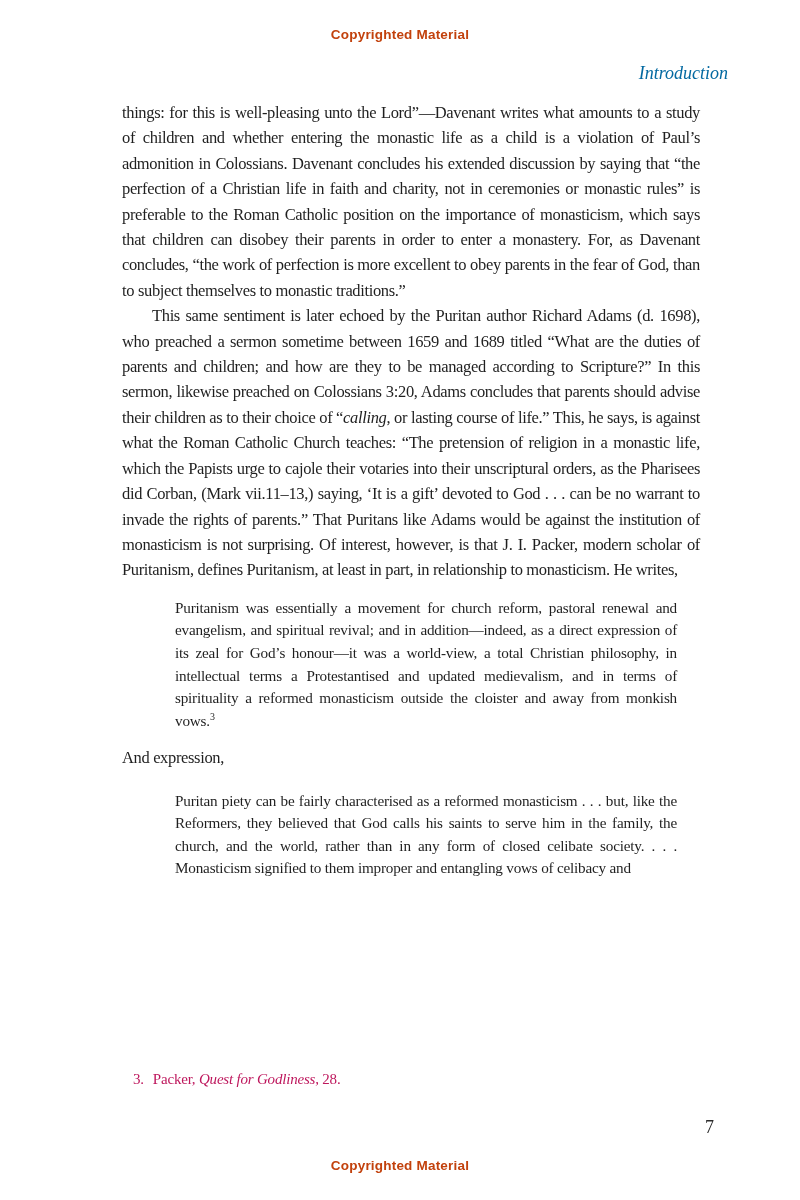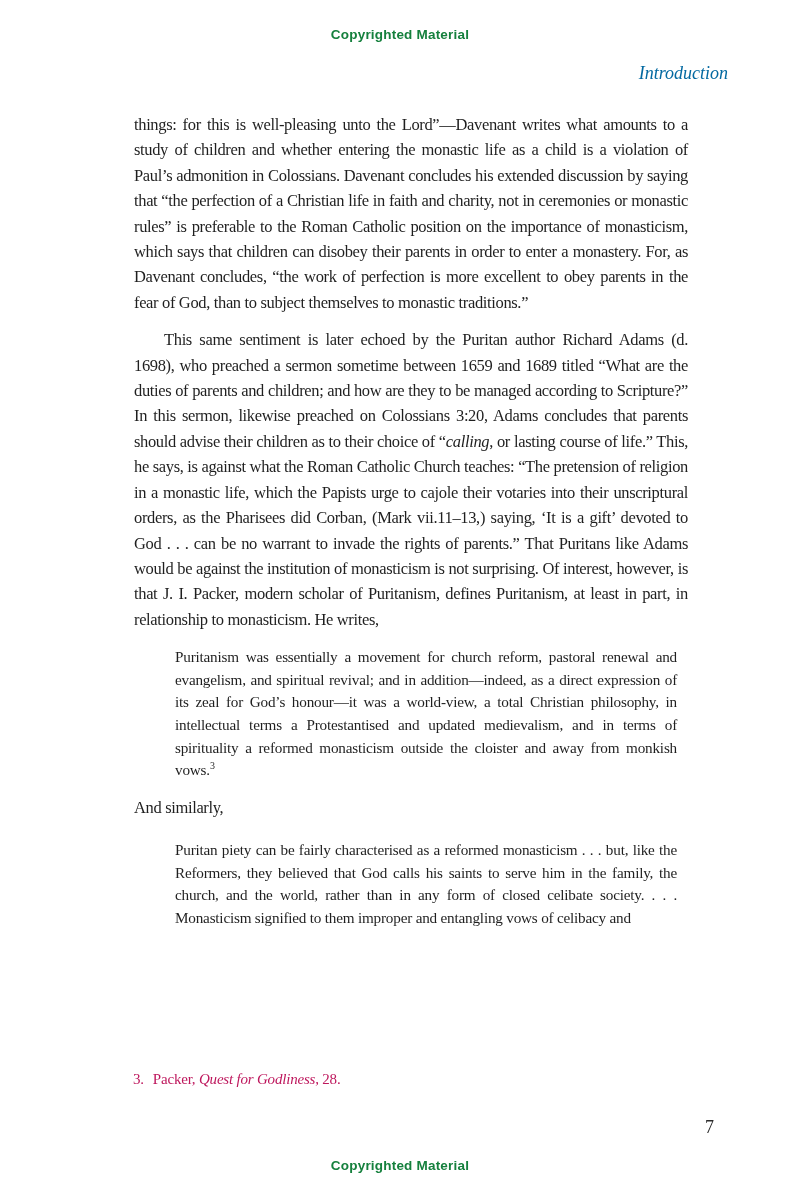--- a/index.html
+++ b/index.html
@@ -13,21 +13,21 @@
     overflow: hidden;
   }
   .copyright {
     position: absolute;
     left: 0;
     width: 100%;
     text-align: center;
     font-family: "Liberation Sans", sans-serif;
     font-weight: bold;
     font-size: 13.5px;
-    color: #15803d;
+    color: #c2410c;
     letter-spacing: 0.2px;
   }
   .copyright.top { top: 27px; }
   .copyright.bottom { top: 1158px; }
   .running-head {
     position: absolute;
     top: 63px;
     right: 72px;
     font-style: italic;
     font-size: 18px;
@@ -36,21 +36,21 @@
   .text-block {
     position: absolute;
     left: 122px;
     top: 100px;
     width: 578px;
     font-size: 16.5px;
     line-height: 25.4px;
     letter-spacing: -0.35px;
     text-align: justify;
   }
-  .text-block p { margin: 12px; }
+  .text-block p { margin: 0; }
   .text-block p.indent { text-indent: 30px; }
   .text-block p.interlude { margin-top: 13px; }
   blockquote.quote {
     margin: 14px 23px 0 53px;
     font-size: 15.2px;
     line-height: 22.6px;
     letter-spacing: -0.2px;
     text-align: justify;
   }
   blockquote.quote.second { margin-top: 19px; }
@@ -87,21 +87,21 @@
   <div class="running-head">Introduction</div>
 
   <div class="text-block">
 
     <p class="para"><span>things: for this is well-pleasing unto the Lord”—Davenant writes what amounts to a study of children and whether entering the monastic life as a child is a violation of Paul’s admonition in Colossians. Davenant concludes his extended discussion by saying that “the perfection of a Christian life in faith and charity, not in ceremonies or monastic rules” is preferable to the Roman Catholic position on the importance of monasticism, which says that children can disobey their parents in order to enter a monastery. For, as Davenant concludes, “the work of perfection is more excellent to obey parents in the fear of God, than to subject themselves to monastic traditions.”</span></p>
 
     <p class="indent"><span>This same sentiment is later echoed by the Puritan author Richard Adams (d. 1698), who preached a sermon sometime between 1659 and 1689 titled “What are the duties of parents and children; and how are they to be managed according to Scripture?” In this sermon, likewise preached on Colossians 3:20, Adams concludes that parents should advise their children as to their choice of “</span><i>calling</i><span>, or lasting course of life.” This, he says, is against what the Roman Catholic Church teaches: “The pretension of religion in a monastic life, which the Papists urge to cajole their votaries into their unscriptural orders, as the Pharisees did Corban, (Mark vii.11–13,) saying, ‘It is a gift’ devoted to God . . . can be no warrant to invade the rights of parents.” That Puritans like Adams would be against the institution of monasticism is not surprising. Of interest, however, is that J. I. Packer, modern scholar of Puritanism, defines Puritanism, at least in part, in relationship to monasticism. He writes,</span></p>
 
     <blockquote class="quote"><span>Puritanism was essentially a movement for church reform, pastoral renewal and evangelism, and spiritual revival; and in addition—indeed, as a direct expression of its zeal for God’s honour—it was a world-view, a total Christian philosophy, in intellectual terms a Protestantised and updated medievalism, and in terms of spirituality a reformed monasticism outside the cloister and away from monkish vows.</span><sup>3</sup></blockquote>
 
-    <p class="interlude">And similarly,</p>
+    <p class="interlude">And expression,</p>
 
     <blockquote class="quote second"><span>Puritan piety can be fairly characterised as a reformed monasticism . . . but, like the Reformers, they believed that God calls his saints to serve him in the family, the church, and the world, rather than in any form of closed celibate society. . . . Monasticism signified to them improper and entangling vows of celibacy and</span></blockquote>
 
   </div>
 
   <div class="footnote"><span class="fn-num">3.</span><span>Packer, </span><i>Quest for Godliness</i><span>, 28.</span></div>
 
   <div class="page-number">7</div>
 
   <div class="copyright bottom">Copyrighted Material</div>

